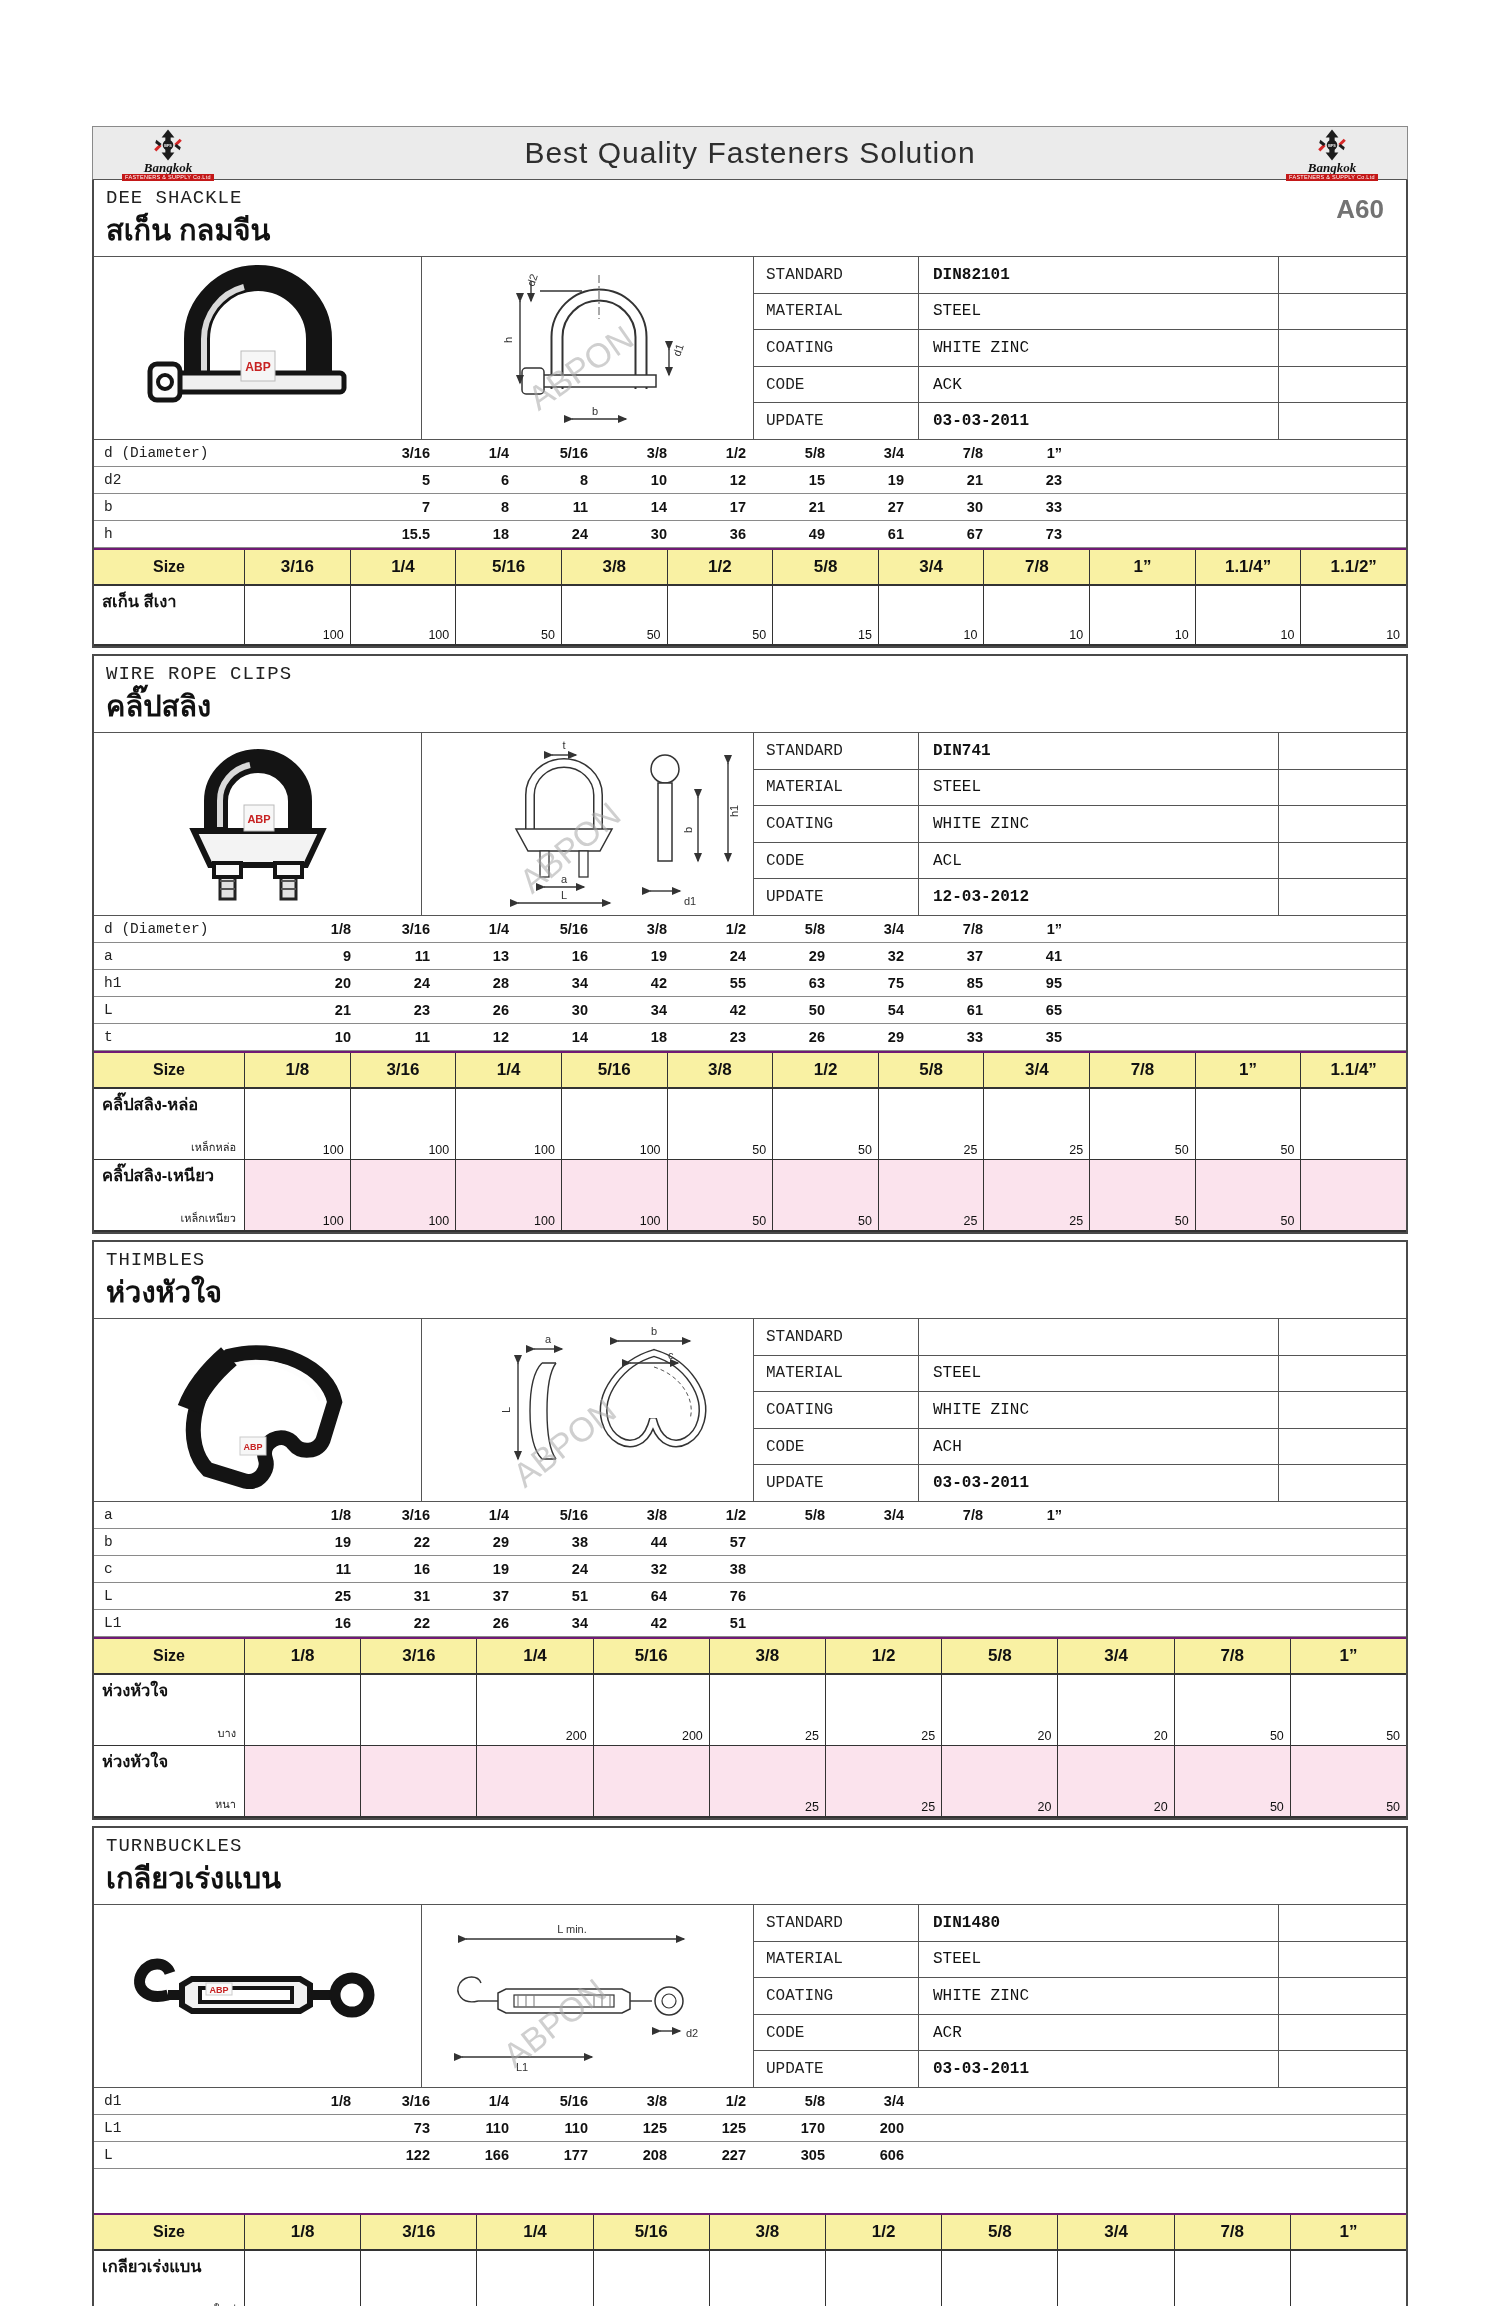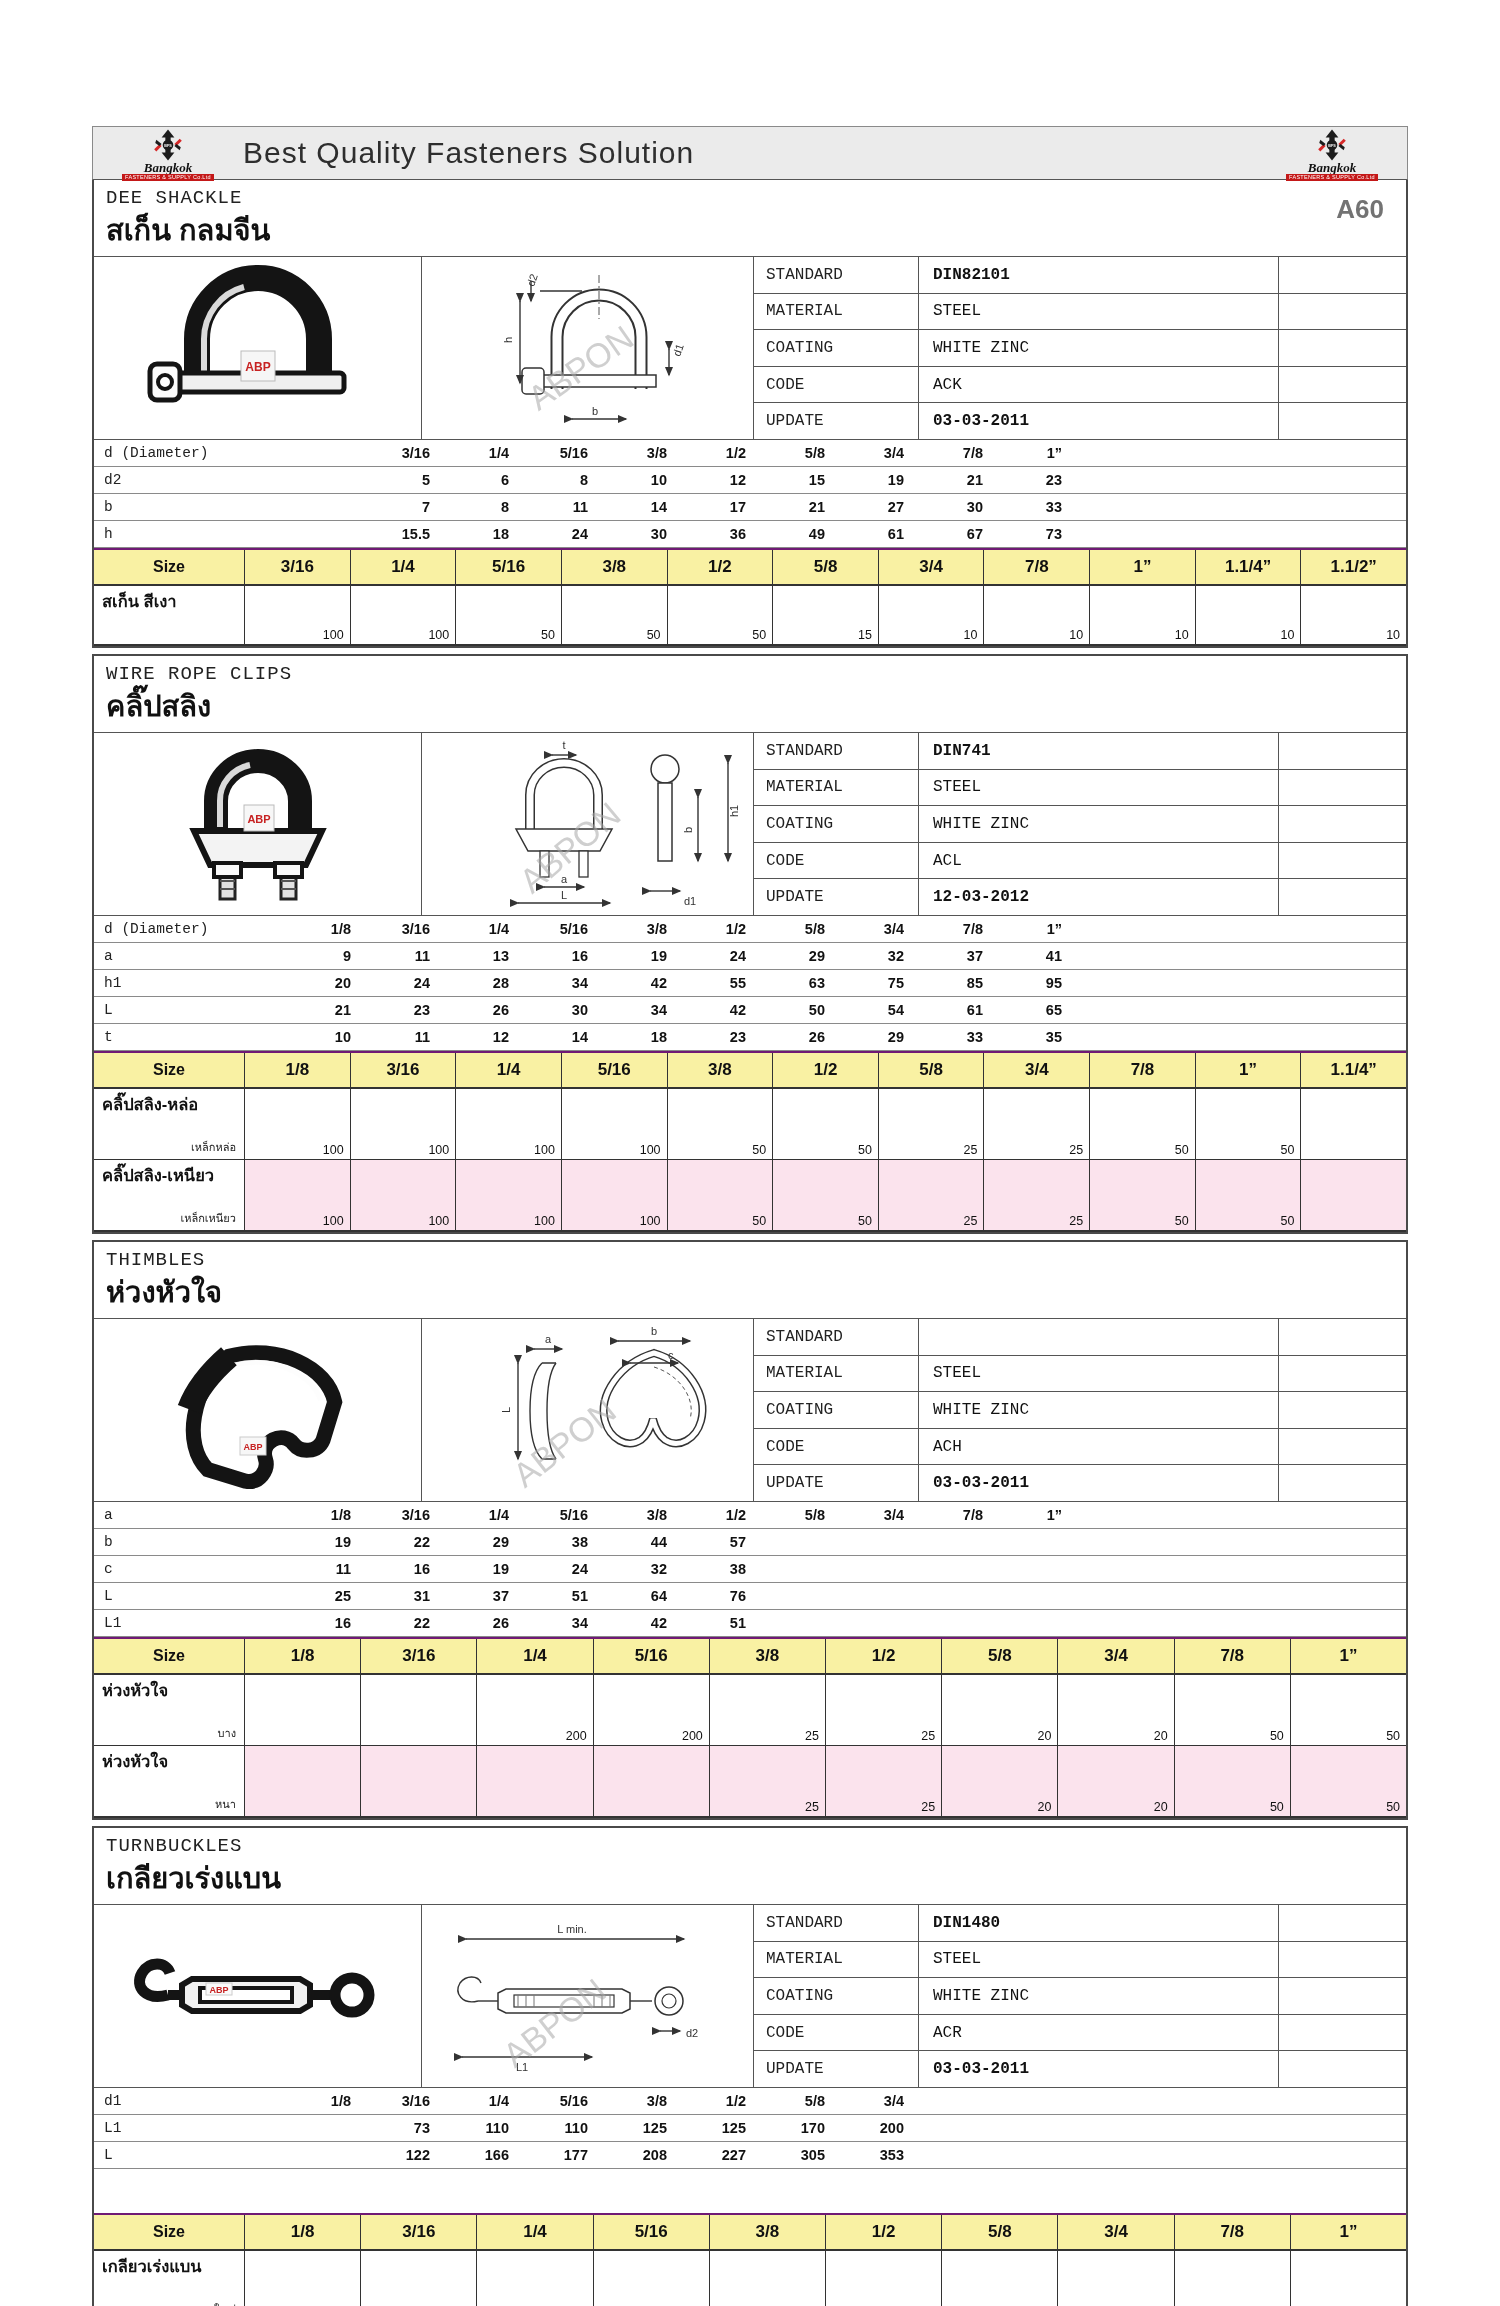--- a/index.html
+++ b/index.html
@@ -8,21 +8,21 @@
   .content{position:absolute;left:92px;top:126px;width:1316px;}
 
   
   .header{display:flex;align-items:center;height:54px;background:#ebebeb;
           border:1px solid #8a8a8a;border-bottom:1.5px solid #555;box-sizing:border-box;}
   .logo-block{width:150px;display:flex;flex-direction:column;align-items:center;padding-top:2px;}
   .brand-name{font-family:"Liberation Serif",serif;font-style:italic;font-weight:bold;
               font-size:13px;color:#111;line-height:12px;}
   .brand-sub{background:#c41818;color:#fff;font-size:5.5px;line-height:7px;padding:0 3px;
              letter-spacing:.3px;white-space:nowrap;}
-  .header-title{flex:1;text-align:left;font-size:30px;color:#2e2e2e;letter-spacing:1px;}
+  .header-title{flex:1;text-align:center;font-size:30px;color:#2e2e2e;letter-spacing:1px;}
 
   
   .section{border:2px solid #4a4a4a;margin-top:6px;background:#fff;box-sizing:border-box;}
   .section.first{margin-top:0;border-top:none;}
   .sec-head{position:relative;padding:6px 12px 6px 12px;}
   .sec-title-en{font-family:"Liberation Mono","DejaVu Sans Mono",monospace;
                 font-size:19px;letter-spacing:1px;color:#222;line-height:24px;}
   .sec-title-th{font-size:29px;font-weight:bold;color:#111;line-height:40px;}
   .page-code{position:absolute;right:22px;top:14px;font-size:26px;font-weight:600;color:#737373;}
 
@@ -753,21 +753,21 @@
           </div>
           <div class="dim-row">
             <div class="dim-label">L</div>
             <div class="dim-val"></div>
             <div class="dim-val">122</div>
             <div class="dim-val">166</div>
             <div class="dim-val">177</div>
             <div class="dim-val">208</div>
             <div class="dim-val">227</div>
             <div class="dim-val">305</div>
-            <div class="dim-val">353</div>
+            <div class="dim-val">606</div>
             <div class="dim-val"></div>
             <div class="dim-val"></div>
           </div>
         </div>
     <div class="gap-row"></div>
     <div class="size-table">
           <div class="size-head">
             <div class="size-h first">Size</div>
             <div class="size-h">1/8</div>
             <div class="size-h">3/16</div>

